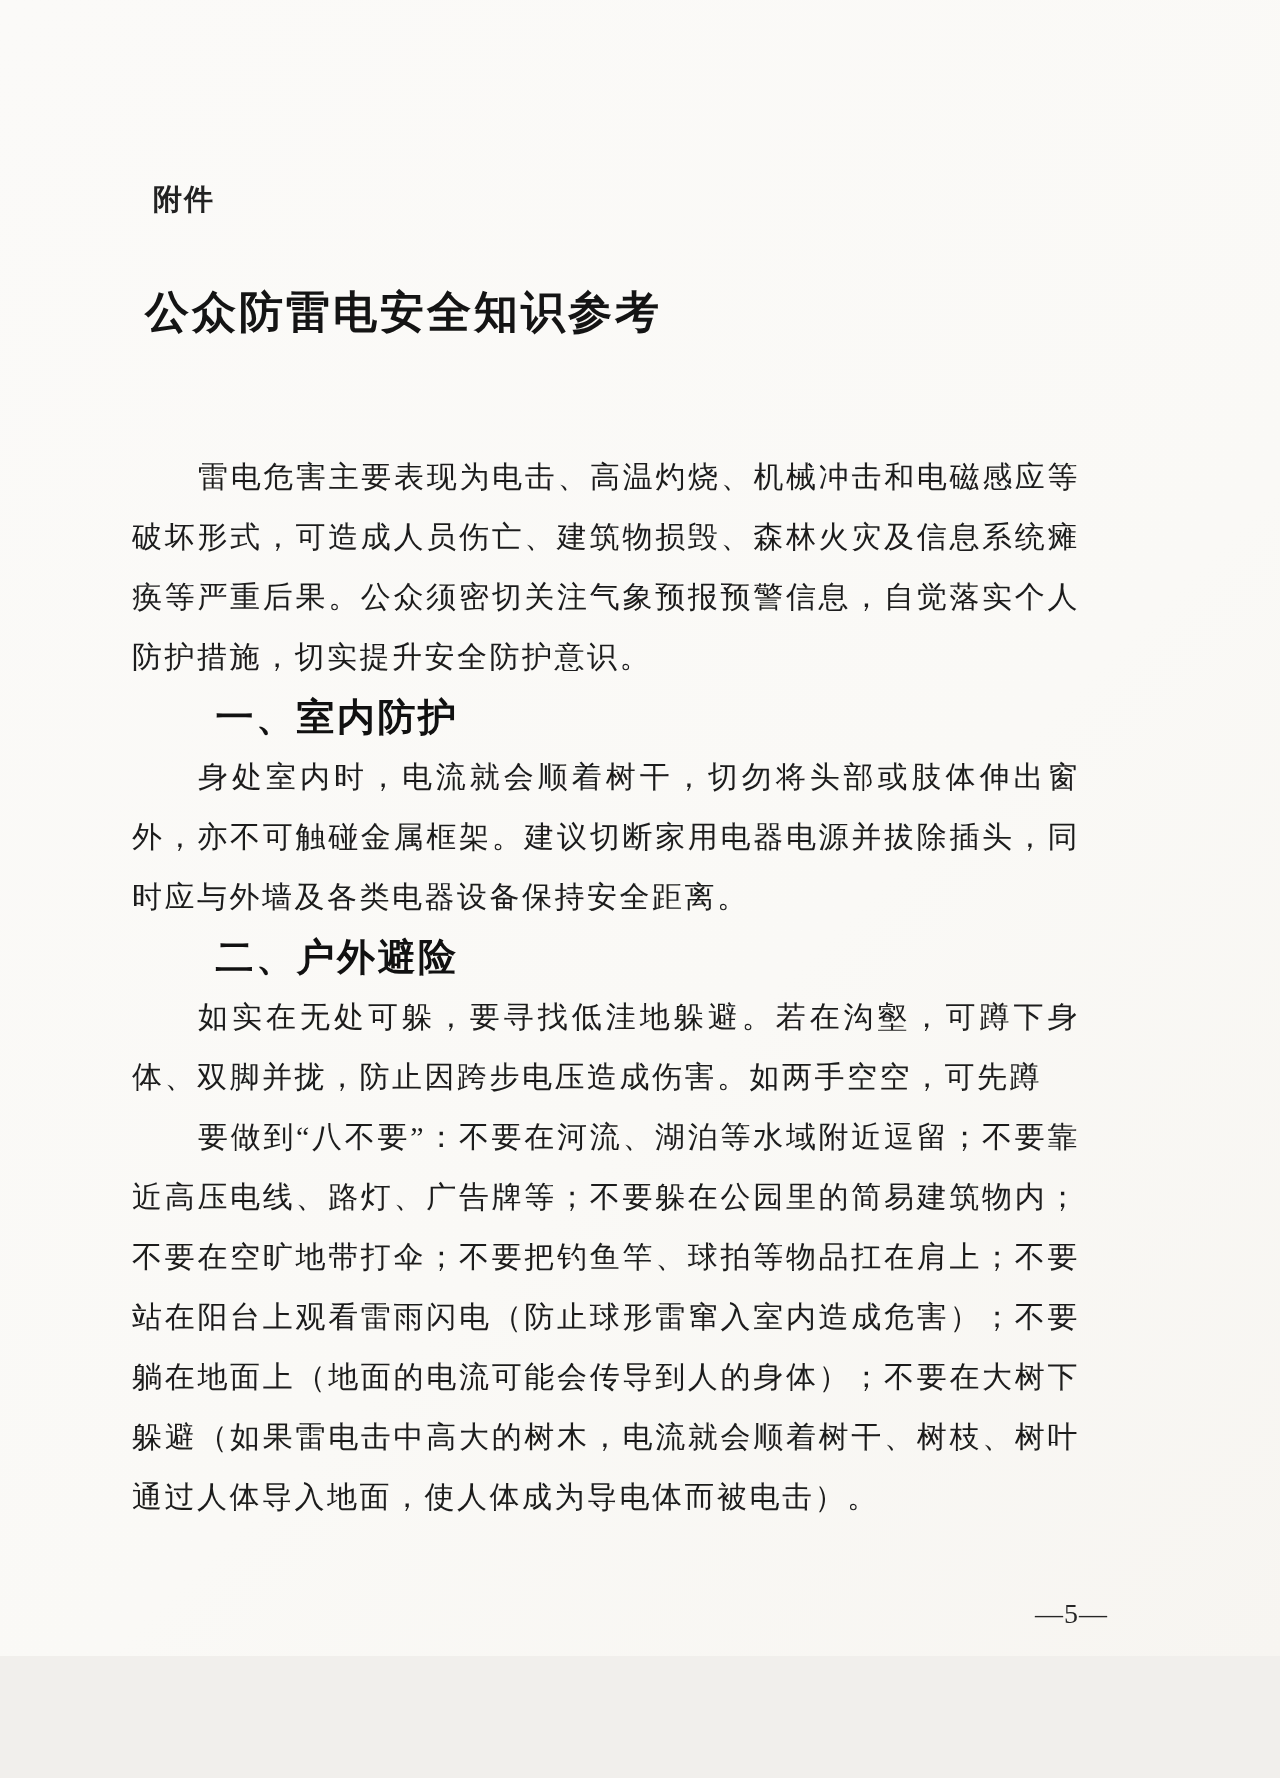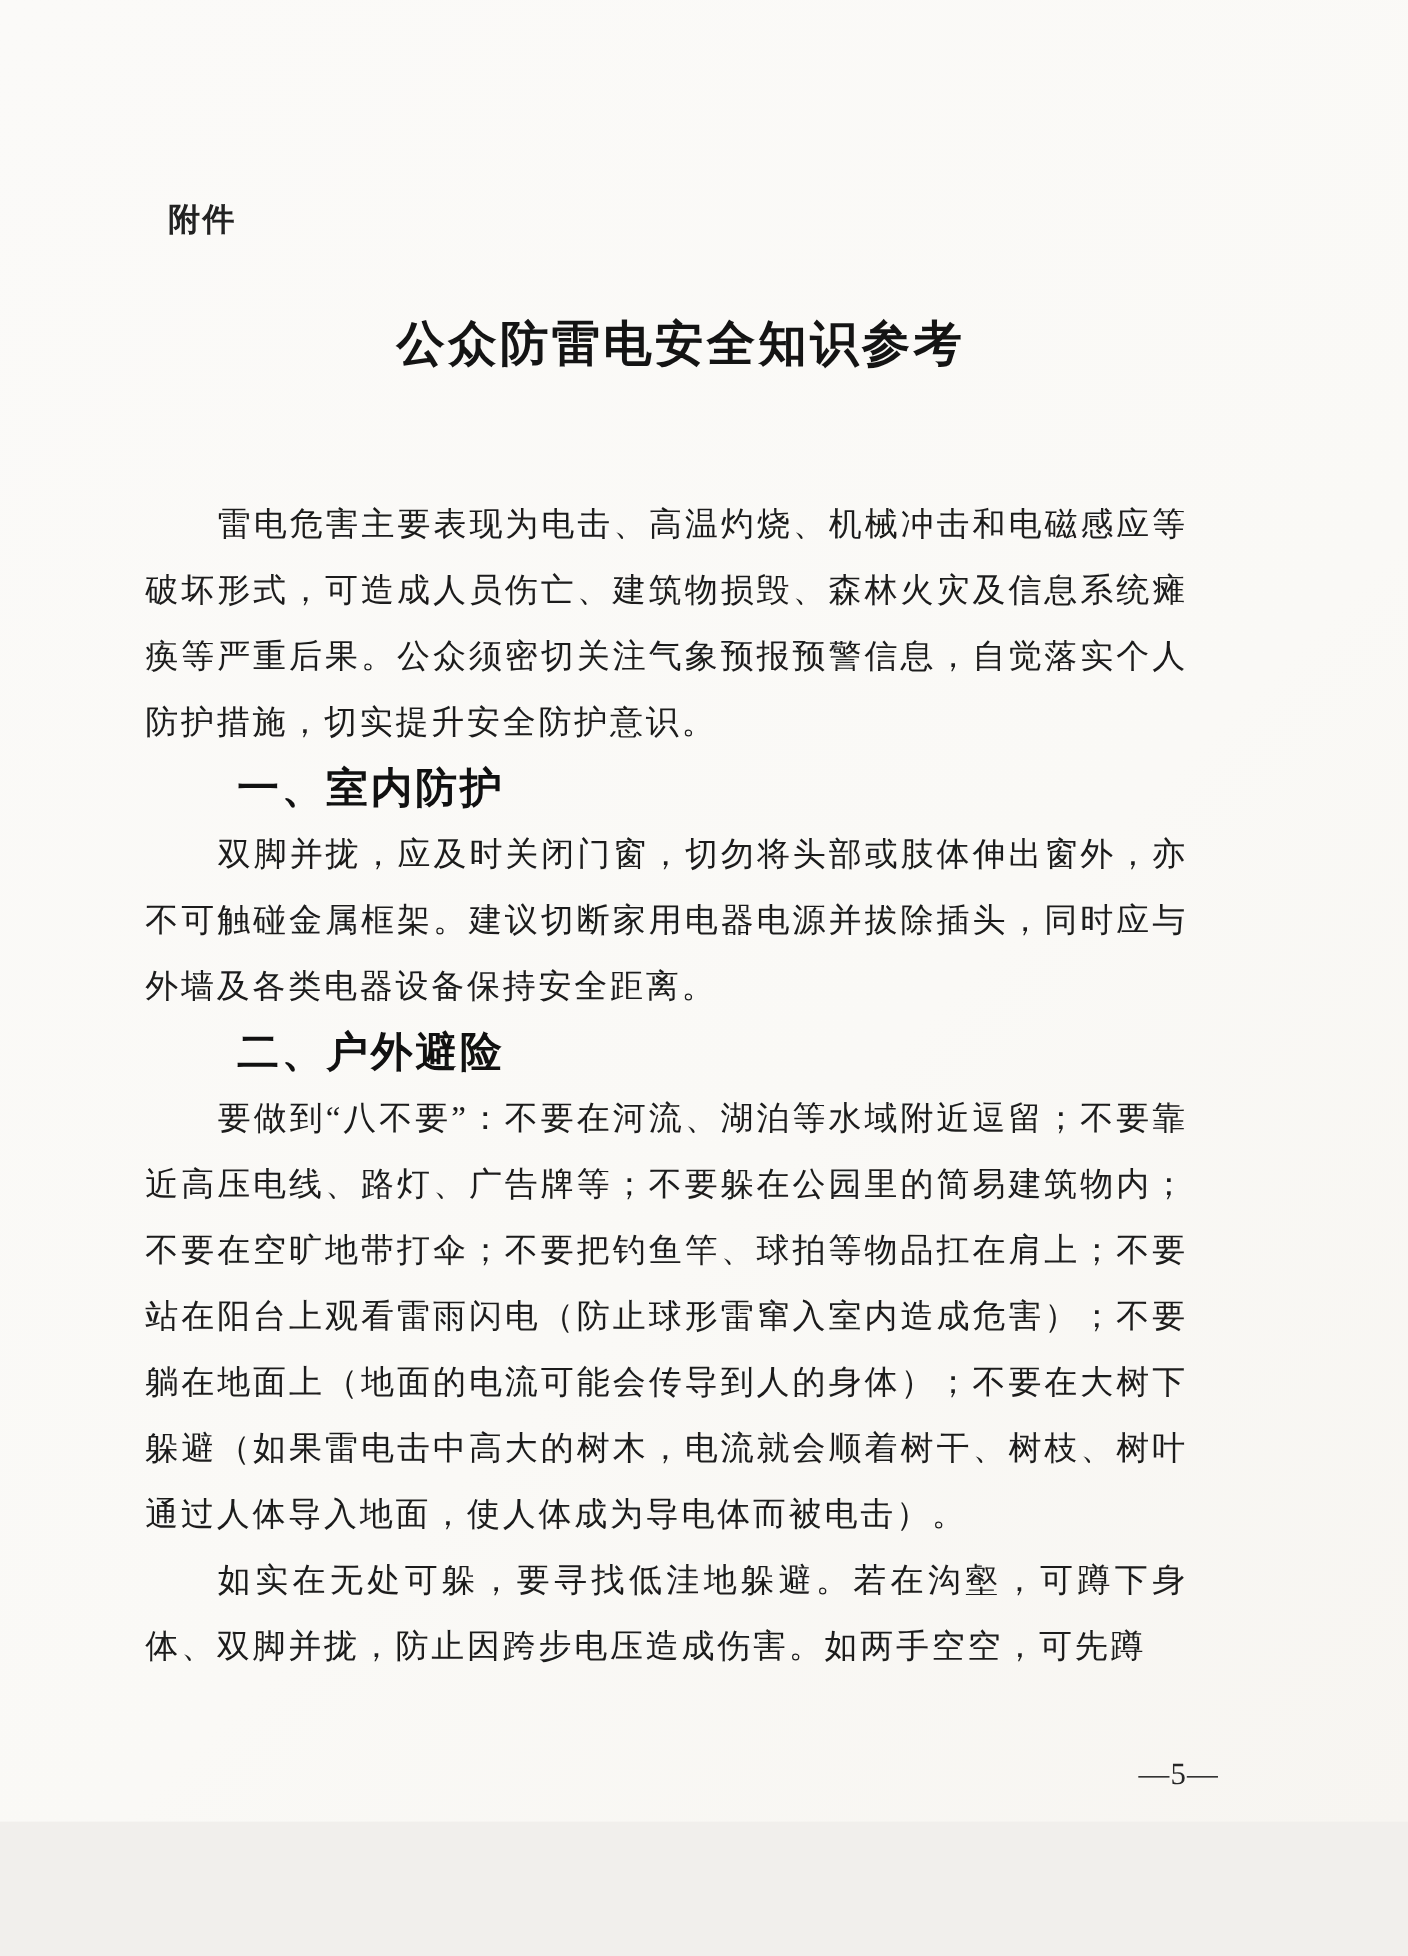--- a/index.html
+++ b/index.html
@@ -29,21 +29,20 @@
     font-size: 29px;
     letter-spacing: 2px;
     color: #222;
   }
   .doc-title {
     position: absolute;
     top: 283px;
     left: 145px;
     width: 948px;
     margin: 0;
-    text-align: center;
     font-family: "Liberation Serif", "DejaVu Serif", serif;
     font-weight: 700;
     font-size: 44px;
     letter-spacing: 3px;
     color: #141414;
   }
   .content {
     position: absolute;
     top: 447px;
     left: 132px;
@@ -86,25 +85,25 @@
   <div class="attachment-label">附件</div>
 
   <h1 class="doc-title">公众防雷电安全知识参考</h1>
 
   <div class="content">
 
     <p>雷电危害主要表现为电击、高温灼烧、机械冲击和电磁感应等破坏形式，可造成人员伤亡、建筑物损毁、森林火灾及信息系统瘫痪等严重后果。公众须密切关注气象预报预警信息，自觉落实个人防护措施，切实提升安全防护意识。</p>
 
     <h2>一、室内防护</h2>
 
-    <p>双脚并拢，应及时关闭门窗，切勿将头部或肢体伸出窗外，亦不可触碰金属框架。建议切断家用电器电源并拔除插头，同时应与外墙及各类电器设备保持安全距离。</p>
+    <p>身处室内时，电流就会顺着树干，切勿将头部或肢体伸出窗外，亦不可触碰金属框架。建议切断家用电器电源并拔除插头，同时应与外墙及各类电器设备保持安全距离。</p>
 
     <h2>二、户外避险</h2>
 
+    <p>如实在无处可躲，要寻找低洼地躲避。若在沟壑，可蹲下身体、双脚并拢，防止因跨步电压造成伤害。如两手空空，可先蹲</p>
+
     <p>要做到“八不要”：不要在河流、湖泊等水域附近逗留；不要靠近高压电线、路灯、广告牌等；不要躲在公园里的简易建筑物内；不要在空旷地带打伞；不要把钓鱼竿、球拍等物品扛在肩上；不要站在阳台上观看雷雨闪电（防止球形雷窜入室内造成危害）；不要躺在地面上（地面的电流可能会传导到人的身体）；不要在大树下躲避（如果雷电击中高大的树木，电流就会顺着树干、树枝、树叶通过人体导入地面，使人体成为导电体而被电击）。</p>
-
-    <p>如实在无处可躲，要寻找低洼地躲避。若在沟壑，可蹲下身体、双脚并拢，防止因跨步电压造成伤害。如两手空空，可先蹲</p>
 
   </div>
 
   <div class="page-number">—5—</div>
 
 </div>
 
 </body></html>

